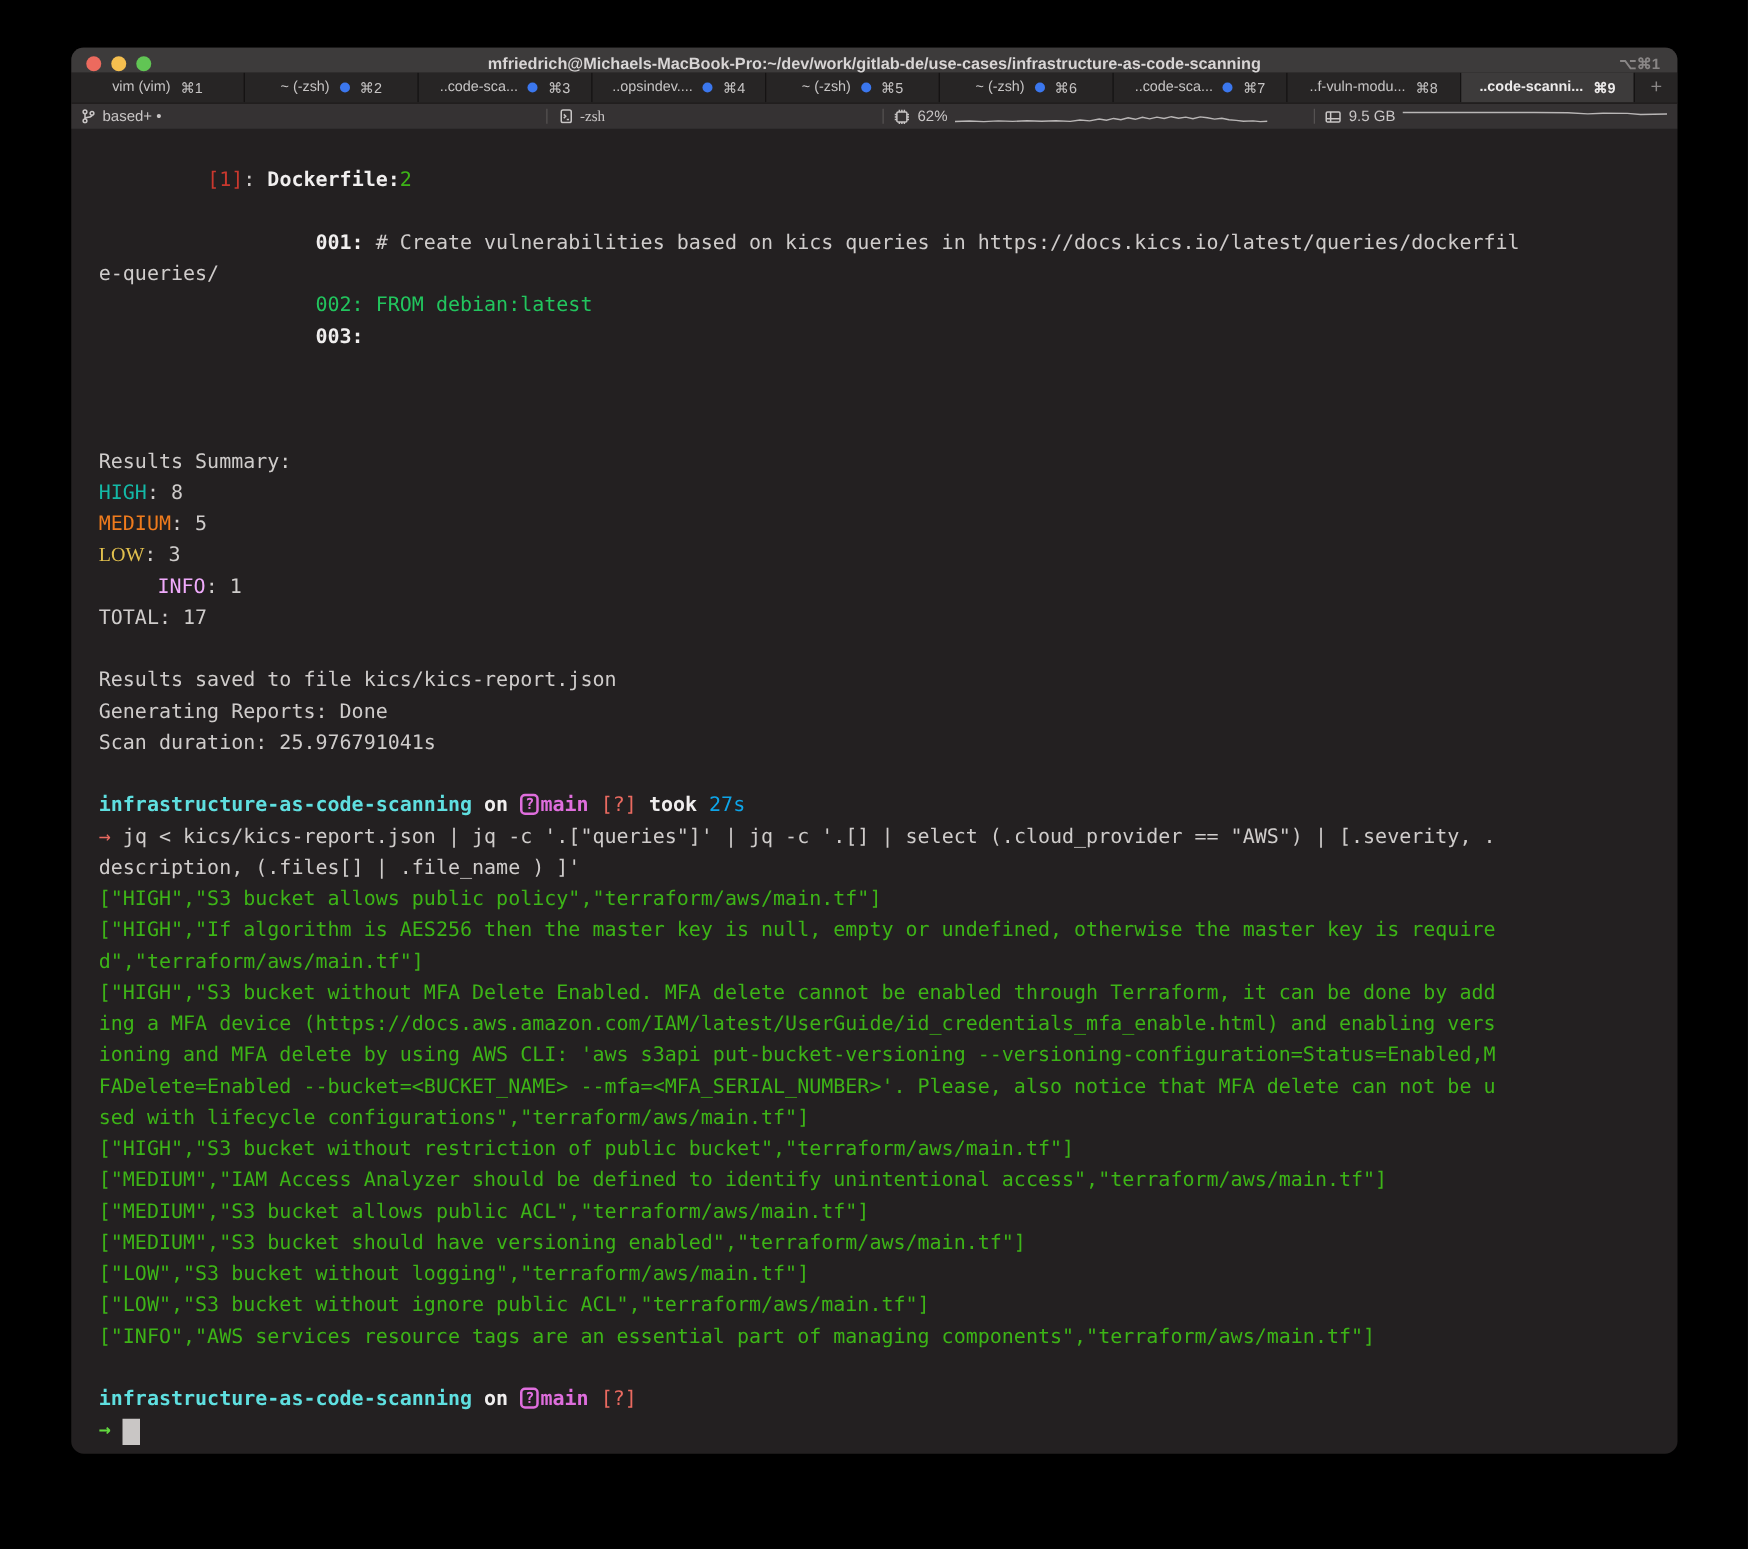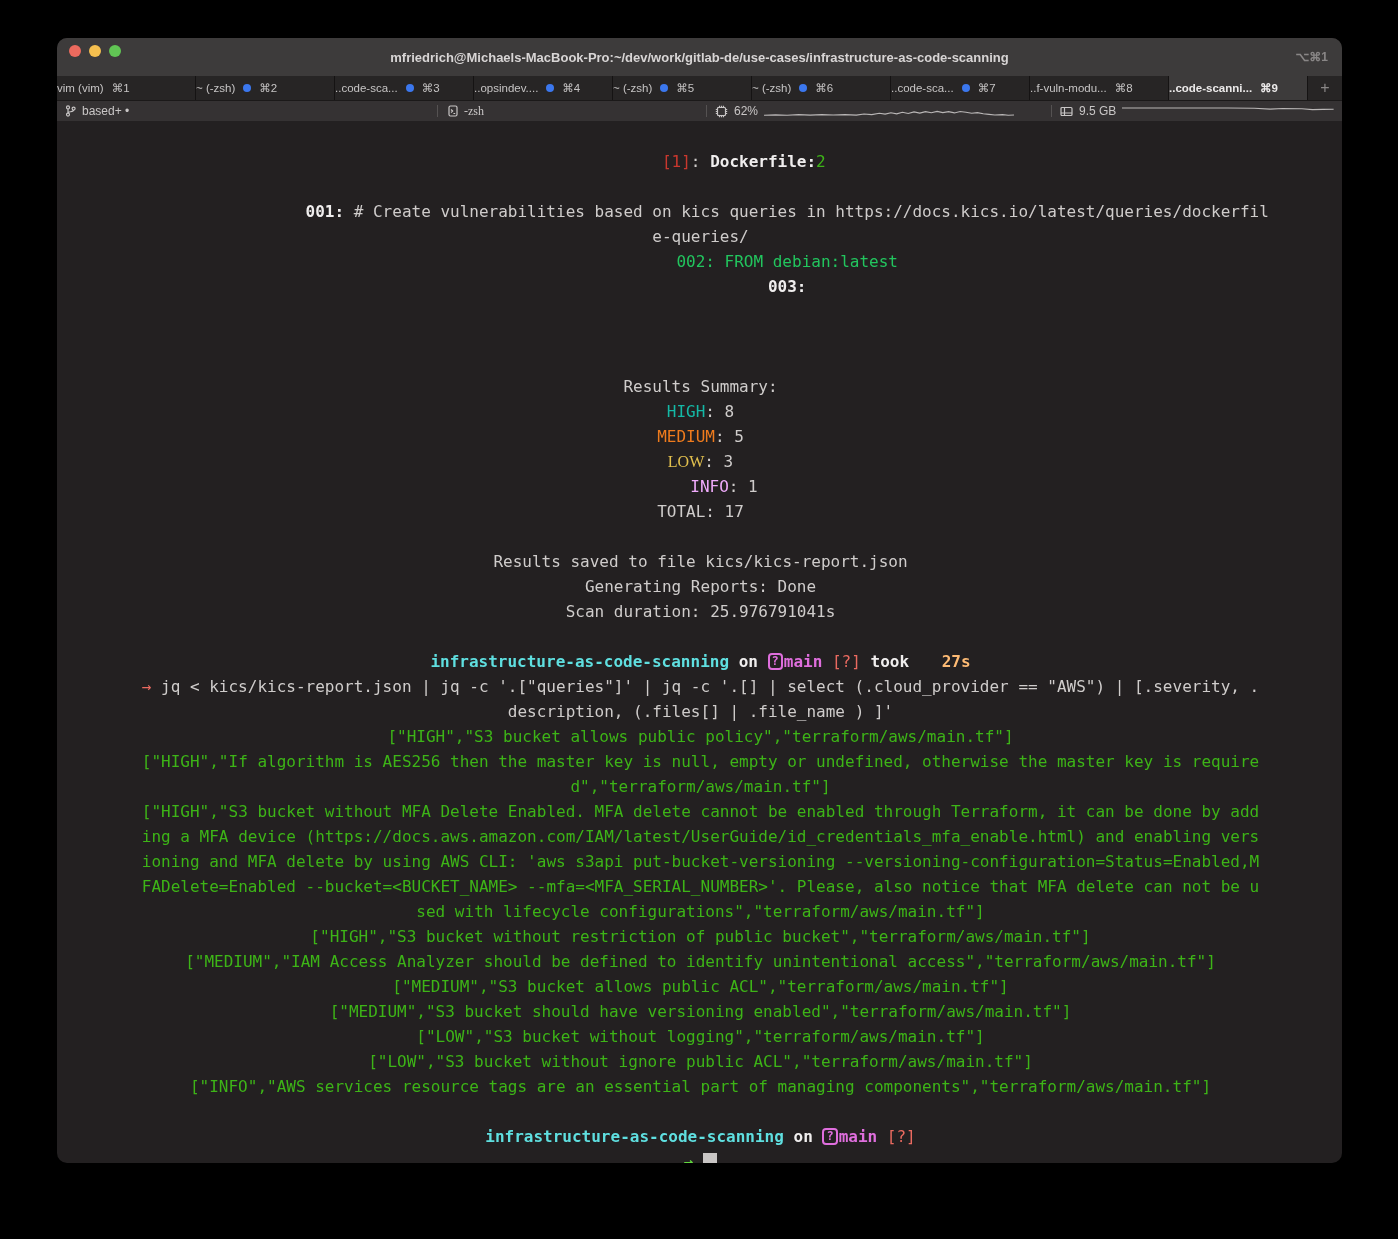--- a/index.html
+++ b/index.html
@@ -1,32 +1,32 @@
 <!DOCTYPE html>
 <html><head>
 <meta charset="utf-8">
 <style>
   html,body{margin:0;padding:0;background:#000;}
   body{width:1398px;height:1239px;position:relative;overflow:hidden;}
   .window{position:absolute;left:57px;top:38px;width:1285px;height:1125px;border-radius:10px;
           background:#232021;box-shadow:0 30px 70px rgba(0,0,0,.85);overflow:hidden;
           display:flex;flex-direction:column;}
   
-  .titlebar{height:38px;background:#3d3b3b;display:flex;align-items:center;position:relative;flex:none;}
+  .titlebar{height:20px;background:#3d3b3b;display:flex;align-items:flex-end;position:relative;flex:none;}
   .lights{position:absolute;left:12px;top:7px;display:flex;gap:8px;}
   .light{width:12px;height:12px;border-radius:50%;}
   .light.red{background:#ec6a5e;}
   .light.yellow{background:#f5bf4f;}
   .light.green{background:#61c554;}
   .title{flex:1;text-align:center;font:bold 13px "Liberation Sans",sans-serif;color:#d8d5d5;}
   .tshort{position:absolute;right:14px;font:bold 12px "Liberation Sans",sans-serif;color:#898686;}
   
   .tabbar{height:24px;background:#211f1f;display:flex;flex:none;}
   #tabs{display:flex;flex:1;}
-  .tab{flex:1;display:flex;align-items:center;gap:8px;background:#272525;
+  .tab{flex:1;display:flex;align-items:center;justify-content:center;gap:8px;background:#272525;
        border-left:1px solid #151313;font:11.5px "Liberation Sans",sans-serif;color:#c6c4c4;cursor:default;overflow:hidden;white-space:nowrap;}
   .tab:first-child{border-left:none;}
   .tab.active{background:#3d3b3b;color:#eceaea;font-weight:bold;}
   .tab .tsc{color:inherit;}
   .dot{width:8px;height:8px;border-radius:50%;background:#3b77ee;flex:none;}
   .newtab{width:34px;flex:none;display:flex;align-items:center;justify-content:center;
           border-left:1px solid #151313;background:#272525;color:#8a8787;font:16px "Liberation Sans",sans-serif;}
   
   .statusbar{height:20px;background:#353233;border-top:1px solid #1b1919;display:flex;align-items:center;
              flex:none;font:12px "Liberation Sans",sans-serif;color:#c9c6c6;}
@@ -34,36 +34,36 @@
   .sdiv{width:1px;height:12px;background:#555252;flex:none;}
   .seg-branch{width:372px;padding-left:8px;flex:none;}
   .seg-shell{width:258px;padding-left:10px;flex:none;font-family:Liberation Serif, serif;}
   .seg-cpu{width:328px;padding:0 8px;flex:none;}
   .seg-mem{flex:1;padding:0 8px 0 8px;}
   .spark{height:14px;}
   .spark polyline{fill:none;stroke:#b9b6b6;stroke-width:1.3;}
   .sicon{flex:none;display:flex;align-items:center;}
   .sicon svg{stroke:#c9c6c6;fill:none;stroke-width:1.2;}
   
-  .term{flex:1;padding:28px 4px 0 6px;font:16px "DejaVu Sans Mono",monospace;line-height:25px;
-        white-space:pre;overflow:hidden;color:#cfcccb;text-align:center;}
+  .term{flex:1;padding:28px 4px 0 22px;font:16px "DejaVu Sans Mono",monospace;line-height:25px;
+        white-space:pre;overflow:hidden;color:#cfcccb;}
   .line{height:25px;}
   .c-g{color:#cfcccb;}
   .c-w{color:#f0eeee;font-weight:bold;}
   .c-red{color:#c9382e;}
   .c-grn{color:#3db417;}
   .c-org{color:#22c55e;}
   .c-morg{color:#ef7b1d;}
   .c-hred{color:#14b8a6;}
   .c-yel{color:#e2c04e;font-family:Liberation Serif, serif;}
   .c-info{color:#f0abfc;margin-left:47px;}
   .c-cyan{color:#5fdfe0;font-weight:bold;}
   .c-mag{color:#df6edd;font-weight:bold;}
   .c-sal{color:#ea6a60;}
-  .c-ylw{color:#fdba74;font-weight:bold;margin-left:23px;}
+  .c-ylw{color:#0ea5e9;font-weight:normal;}
   .c-garrow{color:#62d83f;font-weight:bold;}
   .c-magbox{display:inline-block;border:2px solid #df6edd;border-radius:4px;color:#df6edd;font-weight:bold;
             font-size:12px;line-height:13px;padding:0 2px;margin-right:1px;vertical-align:2px;}
   .c-cursor{display:inline-block;width:14px;height:21px;background:#c9c6c5;vertical-align:-4px;}
 </style>
 </head>
 <body>
 
 <div class="window">
 

